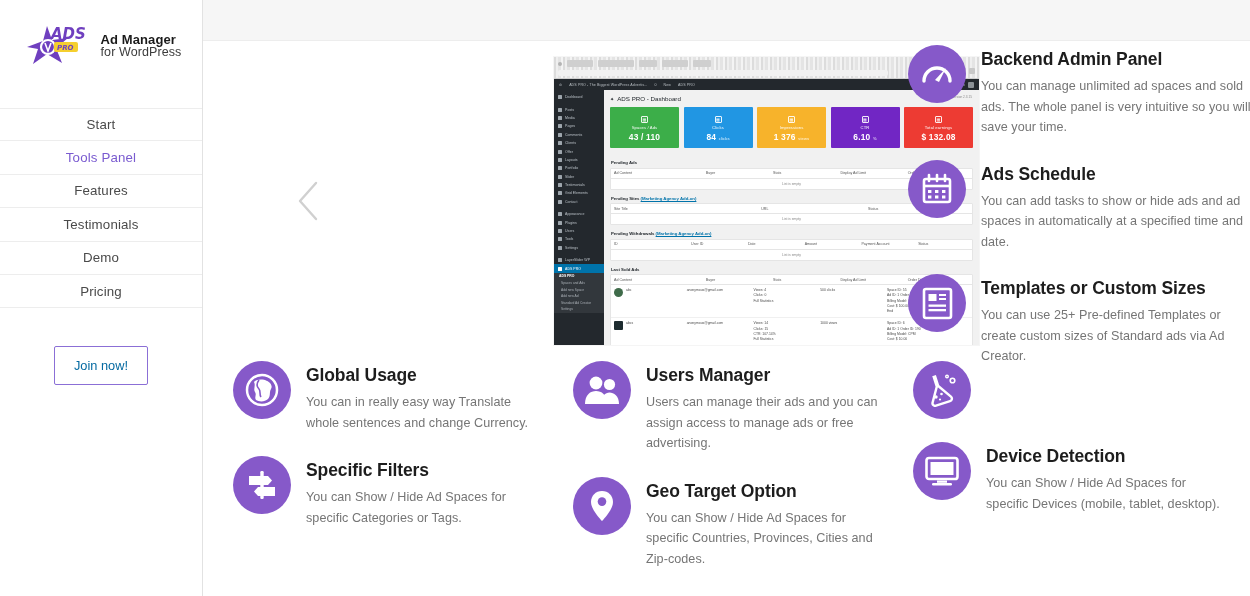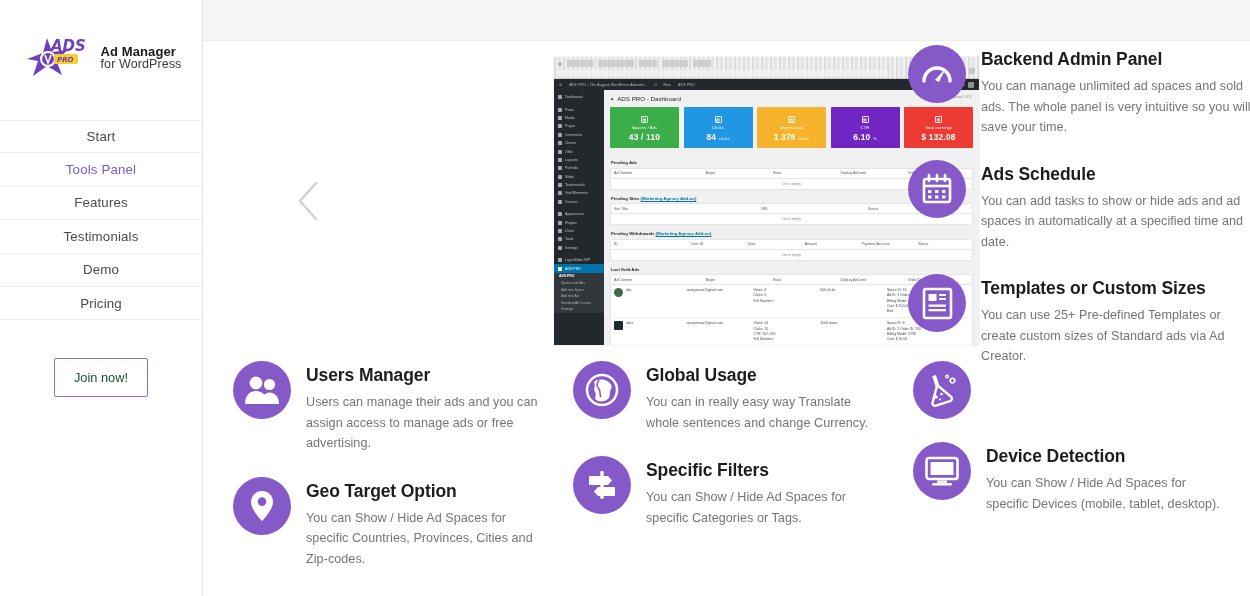--- a/index.html
+++ b/index.html
@@ -19,21 +19,20 @@
     background: #ffffff;
     border-right: 1px solid #e2e2e2;
     flex: 0 0 203px;
     position: relative;
   }
   .brand {
     padding: 14px 0 0 0;
     display: flex; align-items: center; justify-content: center;
     gap: 6px;
     height: 78px;
-    margin-top: 12px;
   }
   .brand-logo { position: relative; width: 74px; height: 46px; flex: 0 0 74px; }
   .brand-text { line-height: 1.05; }
   .brand-line1 {
     font-size: 13px; font-weight: bold; color: #1a1a1a; letter-spacing: .1px;
   }
   .brand-line2 {
     font-size: 12.5px; color: #3c3c3c; text-align: right; letter-spacing: .1px;
   }
   .nav { margin-top: 30px; }
@@ -44,21 +43,21 @@
     color: #4a4a4a;
     border-bottom: 1px solid #ededed;
     cursor: pointer;
     letter-spacing: .15px;
   }
   .nav-item:first-child { border-top: 1px solid #ededed; }
   .nav-item.active { color: #7a5bd0; }
   .join-wrap { display: flex; justify-content: center; margin-top: 38px; }
   .join-btn {
     border: 1px solid #8b6fd6;
-    color: #14532d;
+    color: #0369a1;
     background: #fff;
     font-size: 12.8px;
     padding: 11px 19px;
     border-radius: 2px;
     cursor: pointer;
     font-family: inherit;
   }
 
   
   .main { flex: 1; position: relative; background:#fff; }
@@ -580,48 +579,20 @@
               <div class="feat-title">Templates or Custom Sizes</div>
               <div class="feat-desc">You can use 25+ Pre-defined Templates or create custom sizes of Standard ads via Ad Creator.</div>
             </div>
           </div>
         </div>
 
       <div class="bottom-grid" id="bottomfeats">
           <div class="bg-col">
             <div class="feat">
               <div class="feat-icon" style="background: rgb(134, 89, 201);">
-                <svg width="36" height="30" viewBox="0 0 36 30">
-                  <circle cx="12" cy="8" r="6.4" fill="#fff"></circle>
-                  <path d="M1 29 C1 19.5 6.6 16 12 16 C17.4 16 23 19.5 23 29 Z" fill="#fff"></path>
-                  <circle cx="25.5" cy="9.5" r="5.6" fill="#fff"></circle>
-                  <path d="M17 29 C17 21 21.5 17.5 25.5 17.5 C29.8 17.5 35 20.8 35 29 Z" fill="#fff"></path>
-                </svg>
-              </div>
-              <div class="feat-body">
-                <div class="feat-title">Users Manager</div>
-                <div class="feat-desc">Users can manage their ads and you can assign access to manage ads or free advertising.</div>
-              </div>
-            </div>
-            <div class="feat">
-              <div class="feat-icon" style="background: rgb(134, 89, 201);">
-                <svg width="24" height="32" viewBox="0 0 24 32">
-                  <path d="M12 1 C5.6 1 1 5.8 1 12 C1 20 12 31 12 31 C12 31 23 20 23 12 C23 5.8 18.4 1 12 1 Z" fill="#fff"></path>
-                  <circle cx="12" cy="11.6" r="4.3" fill="#8659c9"></circle>
-                </svg>
-              </div>
-              <div class="feat-body">
-                <div class="feat-title">Geo Target Option</div>
-                <div class="feat-desc">You can Show / Hide Ad Spaces for specific Countries, Provinces, Cities and Zip-codes.</div>
-              </div>
-            </div>
-          </div>
-          <div class="bg-col">
-            <div class="feat">
-              <div class="feat-icon" style="background: rgb(134, 89, 201);">
                 <svg width="34" height="34" viewBox="0 0 34 34">
                   <circle cx="17" cy="17" r="15" fill="none" stroke="#fff" stroke-width="2.5"></circle>
                   <path d="M9 9 C11 13 8 16 10 19 C12 22 9 24 11 27 C14 29 20 29 23 26 C26 23 24 19 26 16 C28 13 25 9 22 8 C18 6 12 6 9 9 Z" fill="#fff"></path>
                   <path d="M14 7 C11 11 12 14 14 16 C16 18 14 21 16 24" fill="none" stroke="#8659c9" stroke-width="1.6"></path>
                 </svg>
               </div>
               <div class="feat-body">
                 <div class="feat-title">Global Usage</div>
                 <div class="feat-desc">You can in really easy way Translate whole sentences and change Currency.</div>
               </div>
@@ -630,20 +601,48 @@
               <div class="feat-icon" style="background: rgb(134, 89, 201);">
                 <svg width="32" height="32" viewBox="0 0 32 32">
                   <rect x="14.3" y="2" width="3.4" height="28" rx="1.2" fill="#fff"></rect>
                   <path d="M3 7 L22 7 L26 11.5 L22 16 L3 16 Z" fill="#fff"></path>
                   <path d="M29 18 L12 18 L8 22.5 L12 27 L29 27 Z" fill="#fff"></path>
                 </svg>
               </div>
               <div class="feat-body">
                 <div class="feat-title">Specific Filters</div>
                 <div class="feat-desc">You can Show / Hide Ad Spaces for specific Categories or Tags.</div>
+              </div>
+            </div>
+          </div>
+          <div class="bg-col">
+            <div class="feat">
+              <div class="feat-icon" style="background: rgb(134, 89, 201);">
+                <svg width="36" height="30" viewBox="0 0 36 30">
+                  <circle cx="12" cy="8" r="6.4" fill="#fff"></circle>
+                  <path d="M1 29 C1 19.5 6.6 16 12 16 C17.4 16 23 19.5 23 29 Z" fill="#fff"></path>
+                  <circle cx="25.5" cy="9.5" r="5.6" fill="#fff"></circle>
+                  <path d="M17 29 C17 21 21.5 17.5 25.5 17.5 C29.8 17.5 35 20.8 35 29 Z" fill="#fff"></path>
+                </svg>
+              </div>
+              <div class="feat-body">
+                <div class="feat-title">Users Manager</div>
+                <div class="feat-desc">Users can manage their ads and you can assign access to manage ads or free advertising.</div>
+              </div>
+            </div>
+            <div class="feat">
+              <div class="feat-icon" style="background: rgb(134, 89, 201);">
+                <svg width="24" height="32" viewBox="0 0 24 32">
+                  <path d="M12 1 C5.6 1 1 5.8 1 12 C1 20 12 31 12 31 C12 31 23 20 23 12 C23 5.8 18.4 1 12 1 Z" fill="#fff"></path>
+                  <circle cx="12" cy="11.6" r="4.3" fill="#8659c9"></circle>
+                </svg>
+              </div>
+              <div class="feat-body">
+                <div class="feat-title">Geo Target Option</div>
+                <div class="feat-desc">You can Show / Hide Ad Spaces for specific Countries, Provinces, Cities and Zip-codes.</div>
               </div>
             </div>
           </div>
           <div class="bg-col">
             <div class="feat">
               <div class="feat-icon" style="background: rgb(134, 89, 201);">
                 <svg width="34" height="34" viewBox="0 0 34 34">
                   <path d="M13 3 L13 13 L4 27 A2.6 2.6 0 0 0 6.3 31 L21 31 A2.6 2.6 0 0 0 23.3 27 L14.5 13 L14.5 3 Z" fill="none" stroke="#fff" stroke-width="2.4" transform="rotate(-18 14 17)"></path>
                   <circle cx="11" cy="24" r="1.7" fill="#fff"></circle>
                   <circle cx="16.5" cy="21" r="1.3" fill="#fff"></circle>

